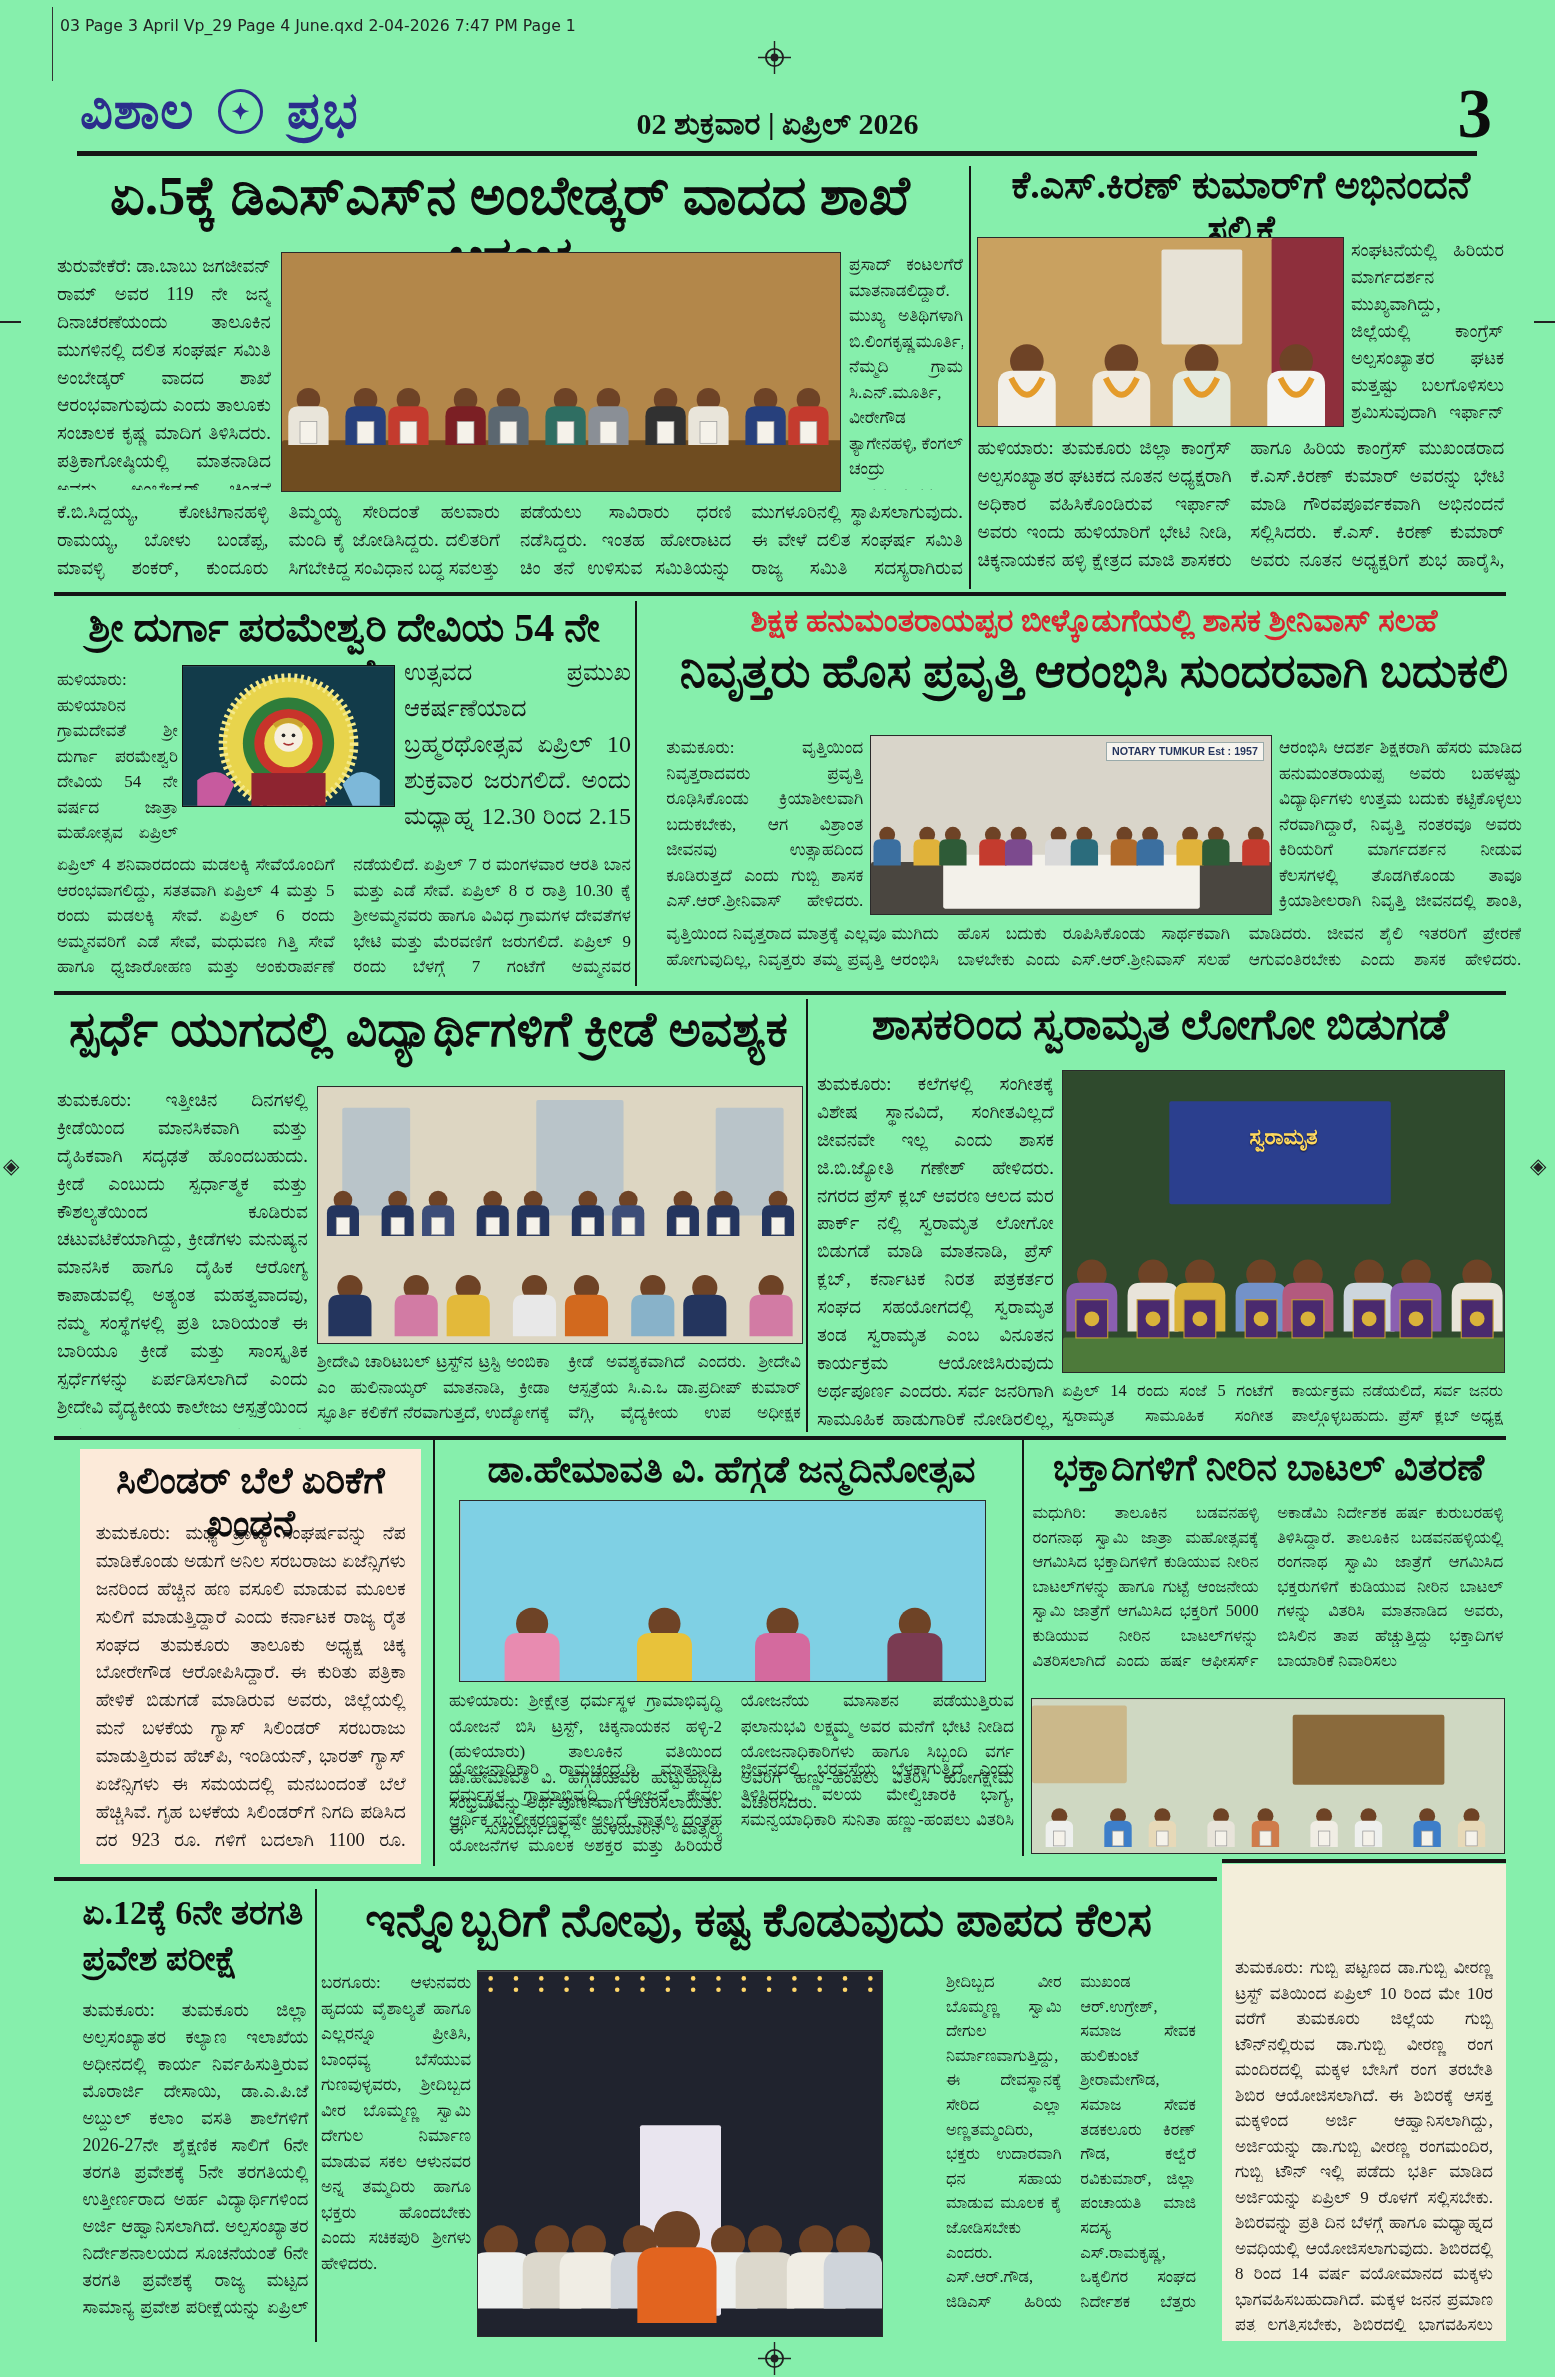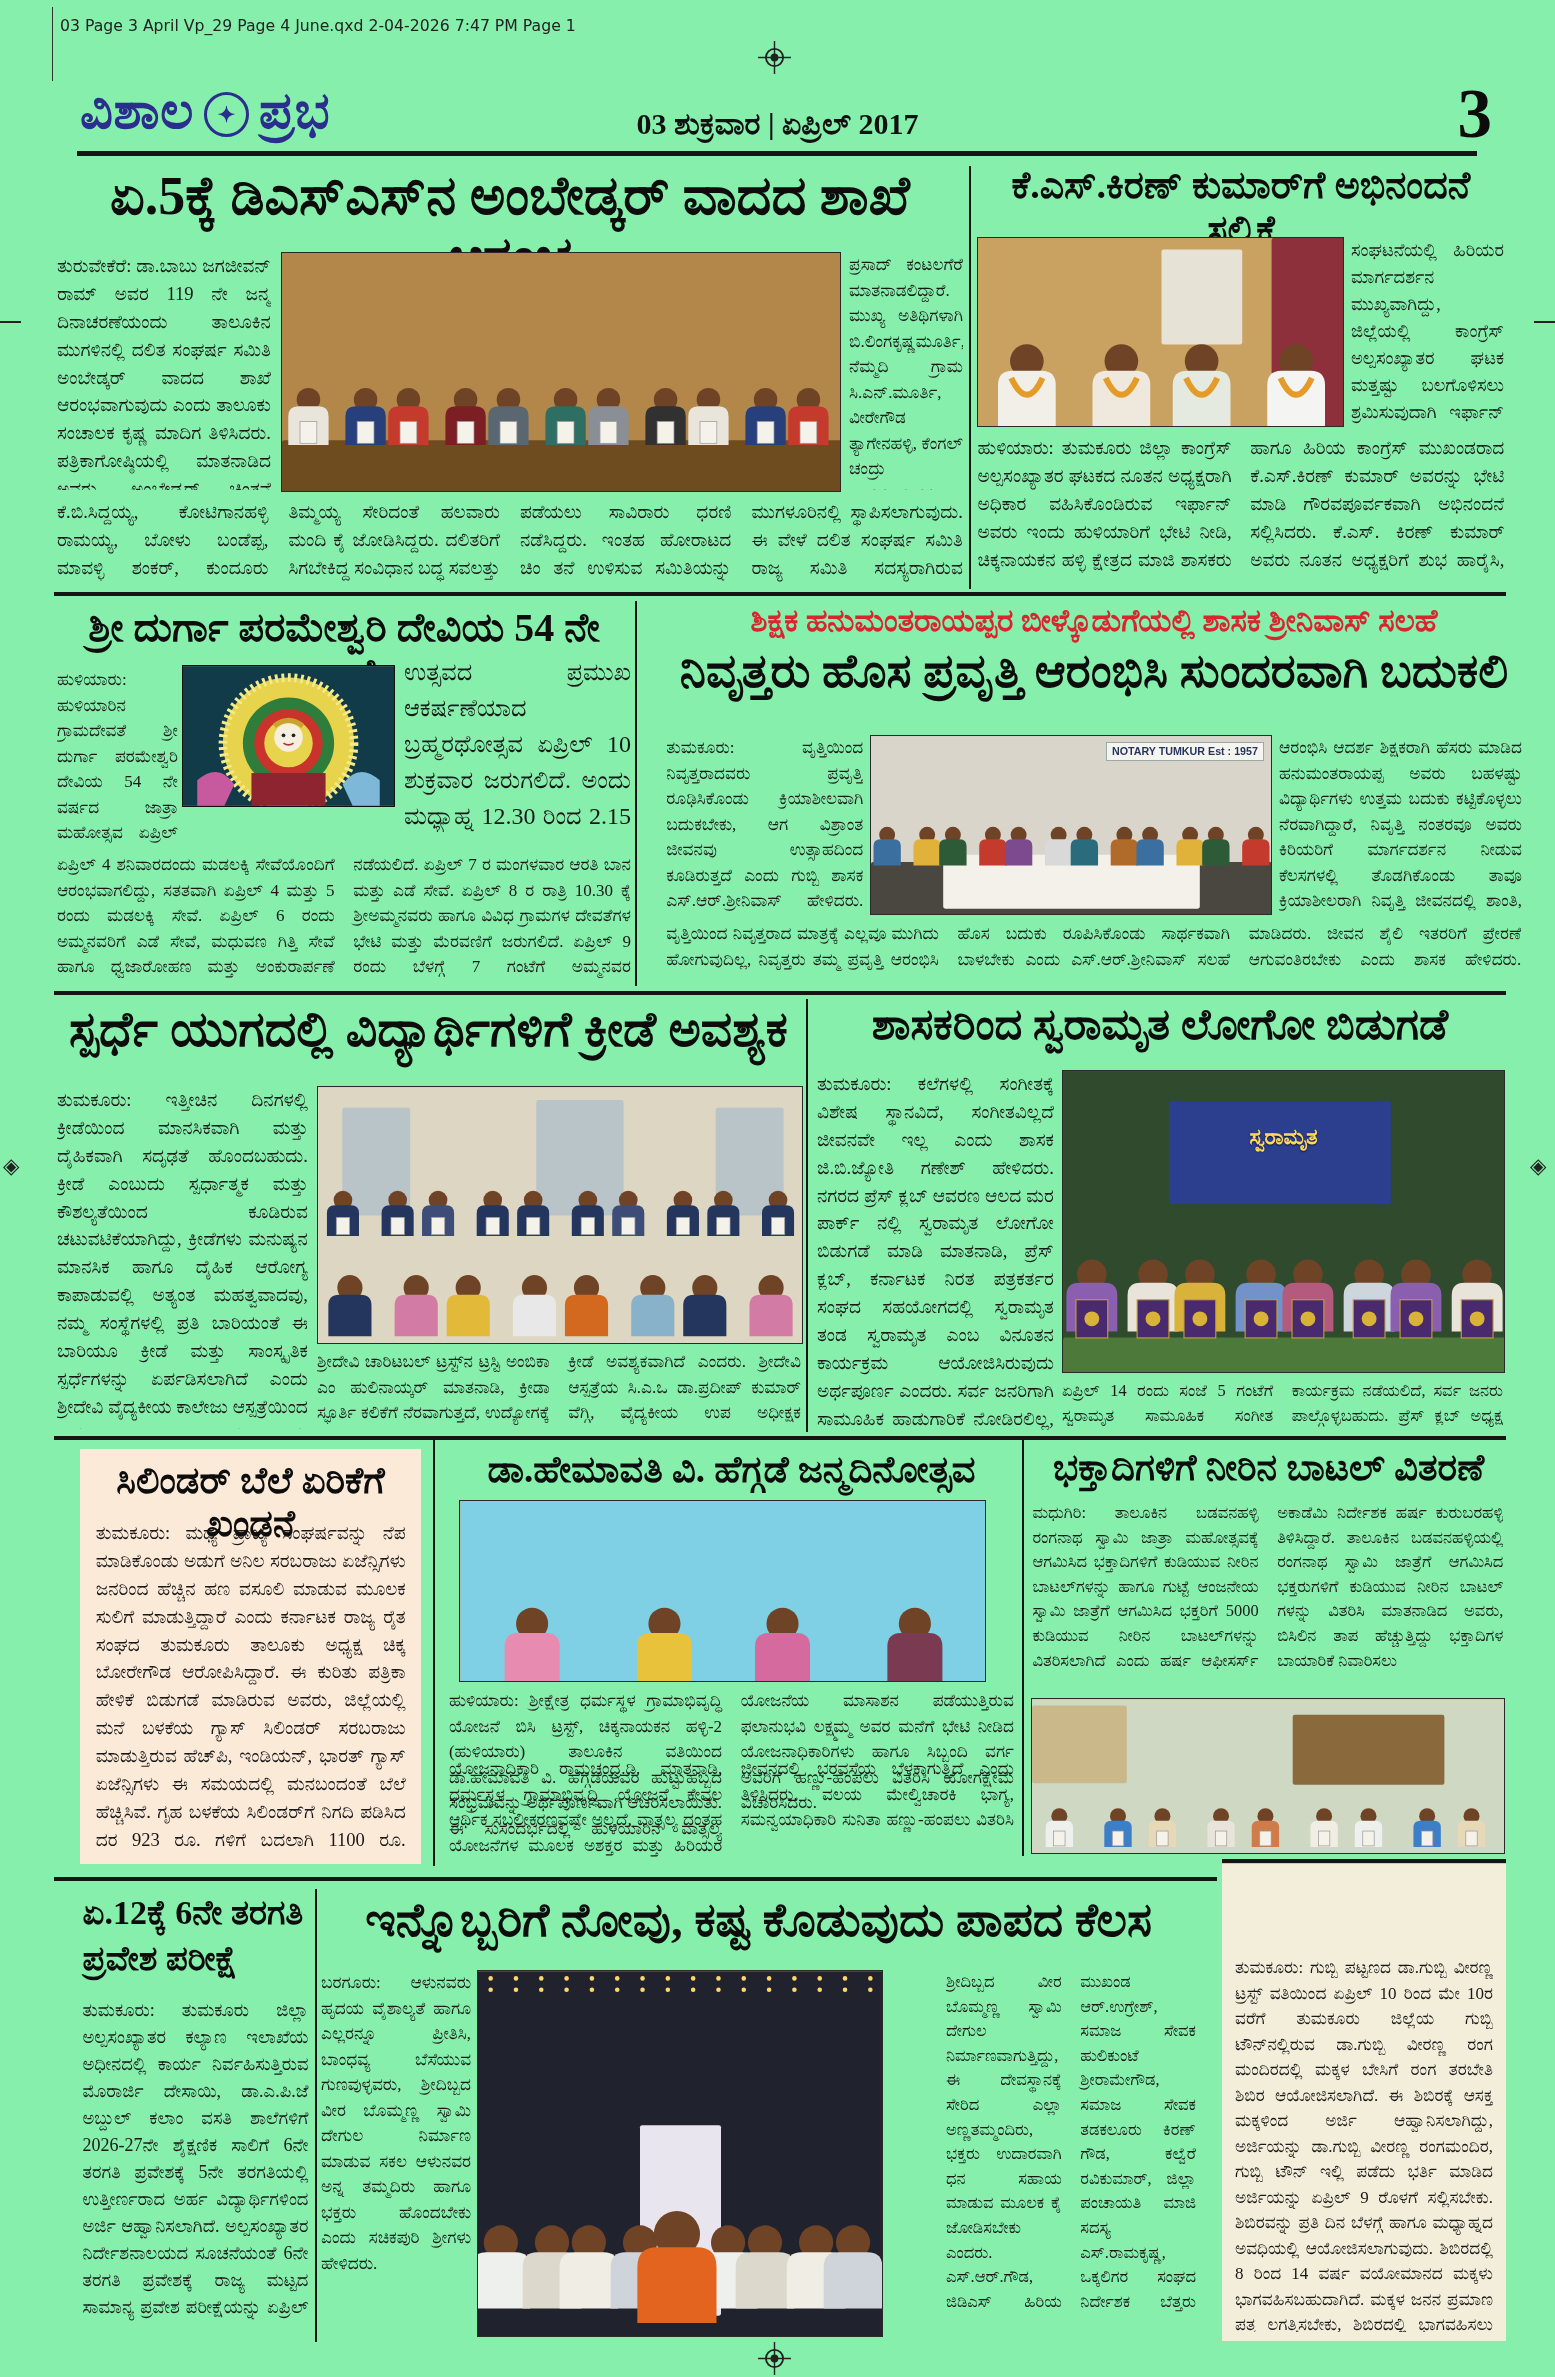--- a/index.html
+++ b/index.html
@@ -2,21 +2,21 @@
 <html style="font-size:11.4px"><head>
 <meta charset="utf-8">
 <style>
   html,body{margin:0;padding:0;background:#e8e8e8;}
   .page{position:relative;width:1555px;height:2377px;background:#86efac;margin:0 auto;
         font-family:"Liberation Serif","DejaVu Serif",serif;color:#141414;overflow:hidden;}
   .abs{position:absolute;}
   .slug{font-family:"DejaVu Sans","Liberation Sans",sans-serif;font-size:15.7px;color:#222;white-space:nowrap;}
   .slugbar{width:1.4px;background:#333;}
   .reg{width:33px;height:33px;}
-  .masthead{display:flex;align-items:flex-end;gap:10px;}
+  .masthead{display:flex;align-items:center;gap:24px;}
   .masthead .mword{font-size:51px;font-weight:bold;color:#2b2e8c;letter-spacing:0.7px;line-height:1;}
   .mlogo{width:39px;height:39px;border:3.6px solid #2b2e8c;border-radius:50%;display:flex;align-items:center;justify-content:center;
          color:#2b2e8c;font-size:21.4px;font-weight:bold;}
   .dateline{font-size:30px;font-weight:bold;text-align:center;color:#111;}
   .pagenum{font-size:69px;font-weight:bold;color:#0c0c0c;text-align:right;line-height:1;}
   .hrule{background:#151515;}
   .vrule{background:#151515;}
   .art{position:absolute;overflow:hidden;}
   .hl{position:absolute;left:0;right:0;font-weight:bold;color:#0d0d0d;text-align:center;line-height:1.14;
       font-family:"Liberation Serif","DejaVu Serif",serif;}
@@ -65,21 +65,21 @@
       </svg>
   </div>
 
   <div class="abs masthead" style="left:80px;top:86px;">
     <span class="mword">ವಿಶಾಲ</span>
     <span class="mlogo">
         <span>✦</span>
       </span>
     <span class="mword">ಪ್ರಭ</span>
   </div>
-  <div class="abs dateline" style="left:592px;top:107px;width:371px;">03 ಶುಕ್ರವಾರ | ಏಪ್ರಿಲ್ 2017</div>
+  <div class="abs dateline" style="left:592px;top:107px;width:371px;">02 ಶುಕ್ರವಾರ | ಏಪ್ರಿಲ್ 2026</div>
   <div class="abs pagenum" style="left:1406px;top:80px;width:86px;">3</div>
   <div class="abs hrule" style="left:77px;top:151px;width:1400px;height:5px;"></div>
 
   <div class="art" style="left:54px;top:163px;width:912px;height:428px;">
     <div class="hl" style="top:2.9px;font-size:54px;">ಏ.5ಕ್ಕೆ ಡಿಎಸ್‌ಎಸ್‌ನ ಅಂಬೇಡ್ಕರ್ ವಾದದ ಶಾಖೆ ಆರಂಭ</div>
     <div class="bd" style="left:2.9px;top:89px;width:214px;height:238px;">ತುರುವೇಕೆರೆ: ಡಾ.ಬಾಬು ಜಗಜೀವನ್ ರಾಮ್ ಅವರ 119 ನೇ ಜನ್ಮ ದಿನಾಚರಣೆಯಂದು ತಾಲೂಕಿನ ಮುಗಳಿನಲ್ಲಿ ದಲಿತ ಸಂಘರ್ಷ ಸಮಿತಿ ಅಂಬೇಡ್ಕರ್ ವಾದದ ಶಾಖೆ ಆರಂಭವಾಗುವುದು ಎಂದು ತಾಲೂಕು ಸಂಚಾಲಕ ಕೃಷ್ಣ ಮಾದಿಗ ತಿಳಿಸಿದರು. ಪತ್ರಿಕಾಗೋಷ್ಠಿಯಲ್ಲಿ ಮಾತನಾಡಿದ ಅವರು, ಅಂಬೇಡ್ಕರ್ ಚಿಂತನೆ ಮೈಗೂಡಿಸಿಕೊಂಡಿದ್ದ ಪ್ರೊ.ಬಿ.ಕೃಷ್ಣಪ್ಪ ಅವರು ರಾಜ್ಯದ ಮೂಲೆ ಮೂಲೆಗಳಲ್ಲಿ ಸಂಘಟನೆ ಕಟ್ಟಿ ದಲಿತರ ಹಕ್ಕುಗಳಿಗಾಗಿ ಹೋರಾಡಿದರು ಎಂದರು.</div>
     <div class="photo" style="left:227px;top:89px;width:558px;height:238px;">
         <svg width="560" height="240" style="position:absolute;left:0;top:0;" viewBox="0 0 784 336">
           <rect width="784" height="336" fill="#b3874a"></rect>
           <rect x="0" y="262.08" width="784" height="73.92" fill="#6f4c20" rx="3"></rect>

